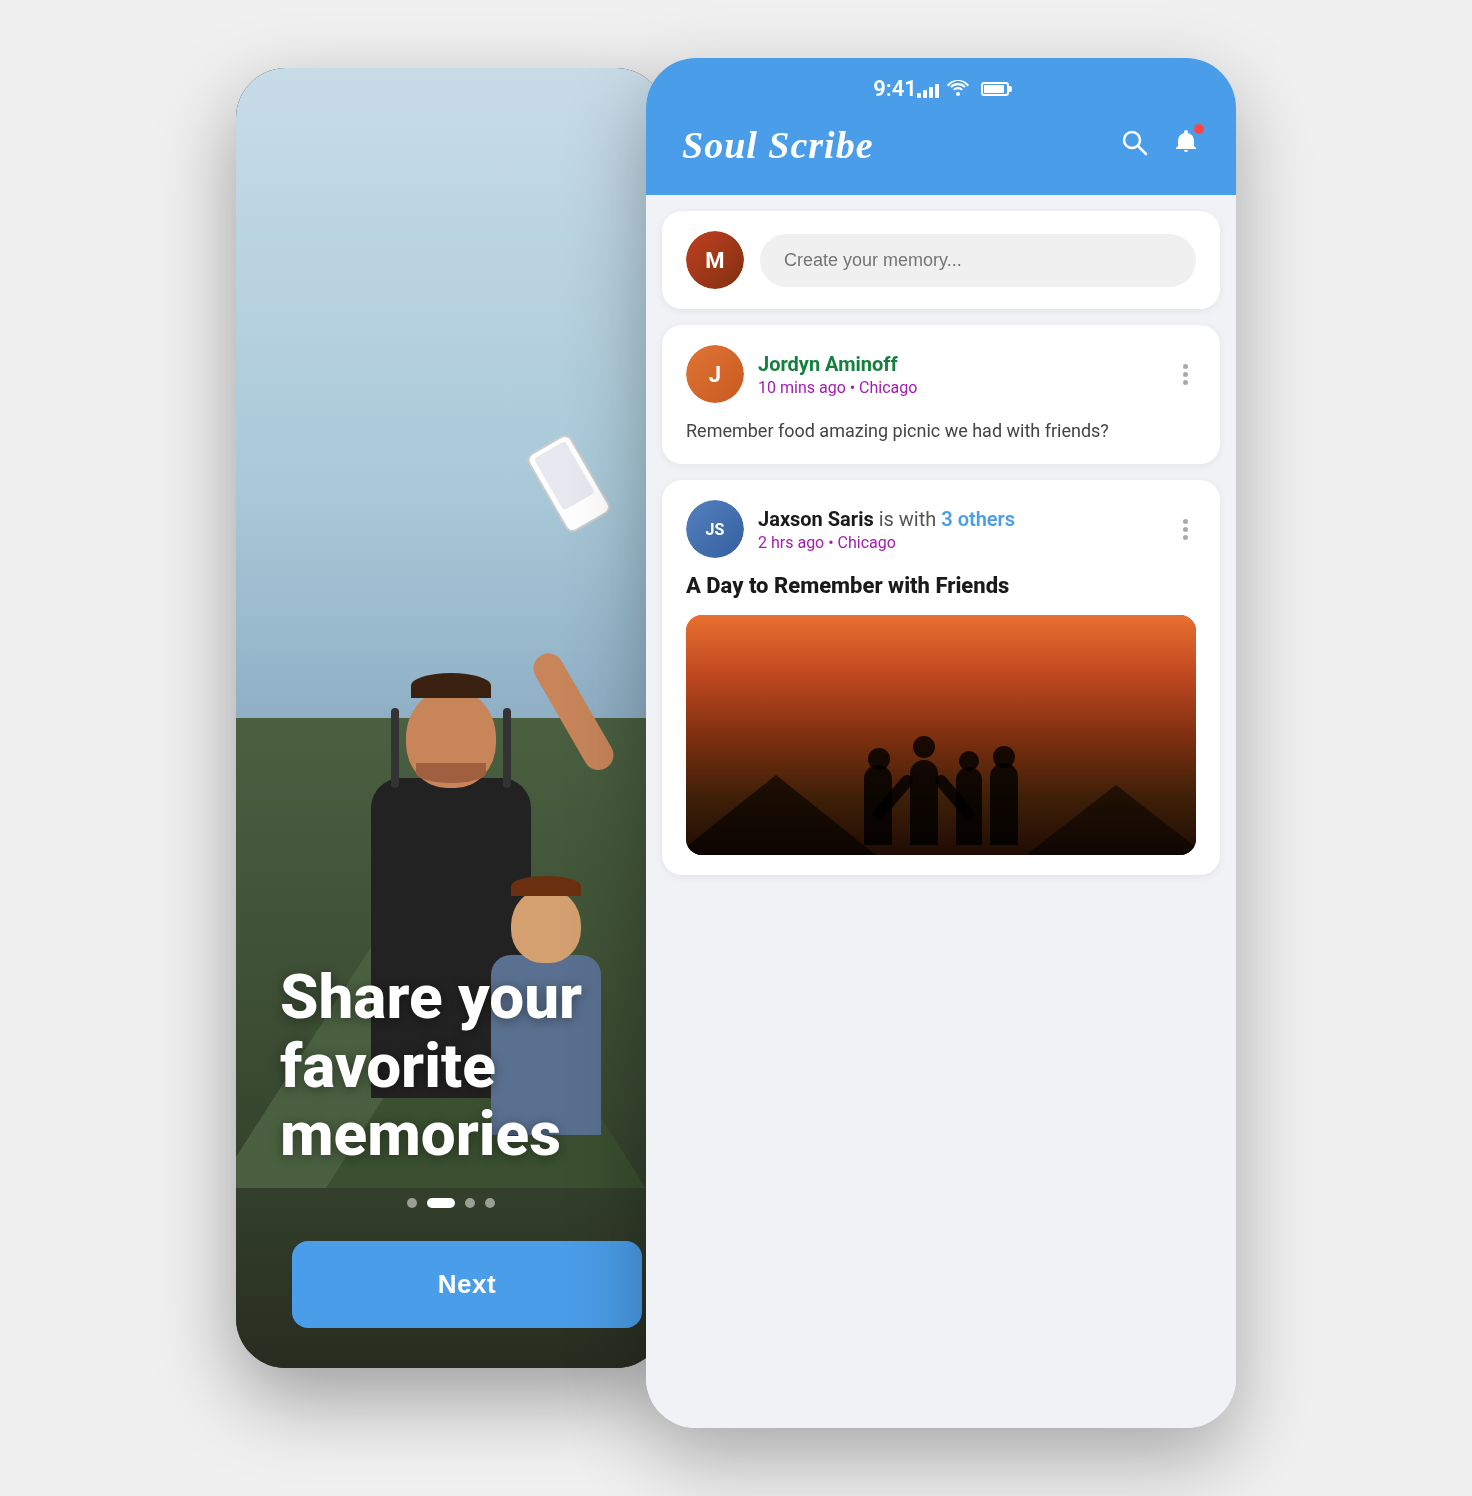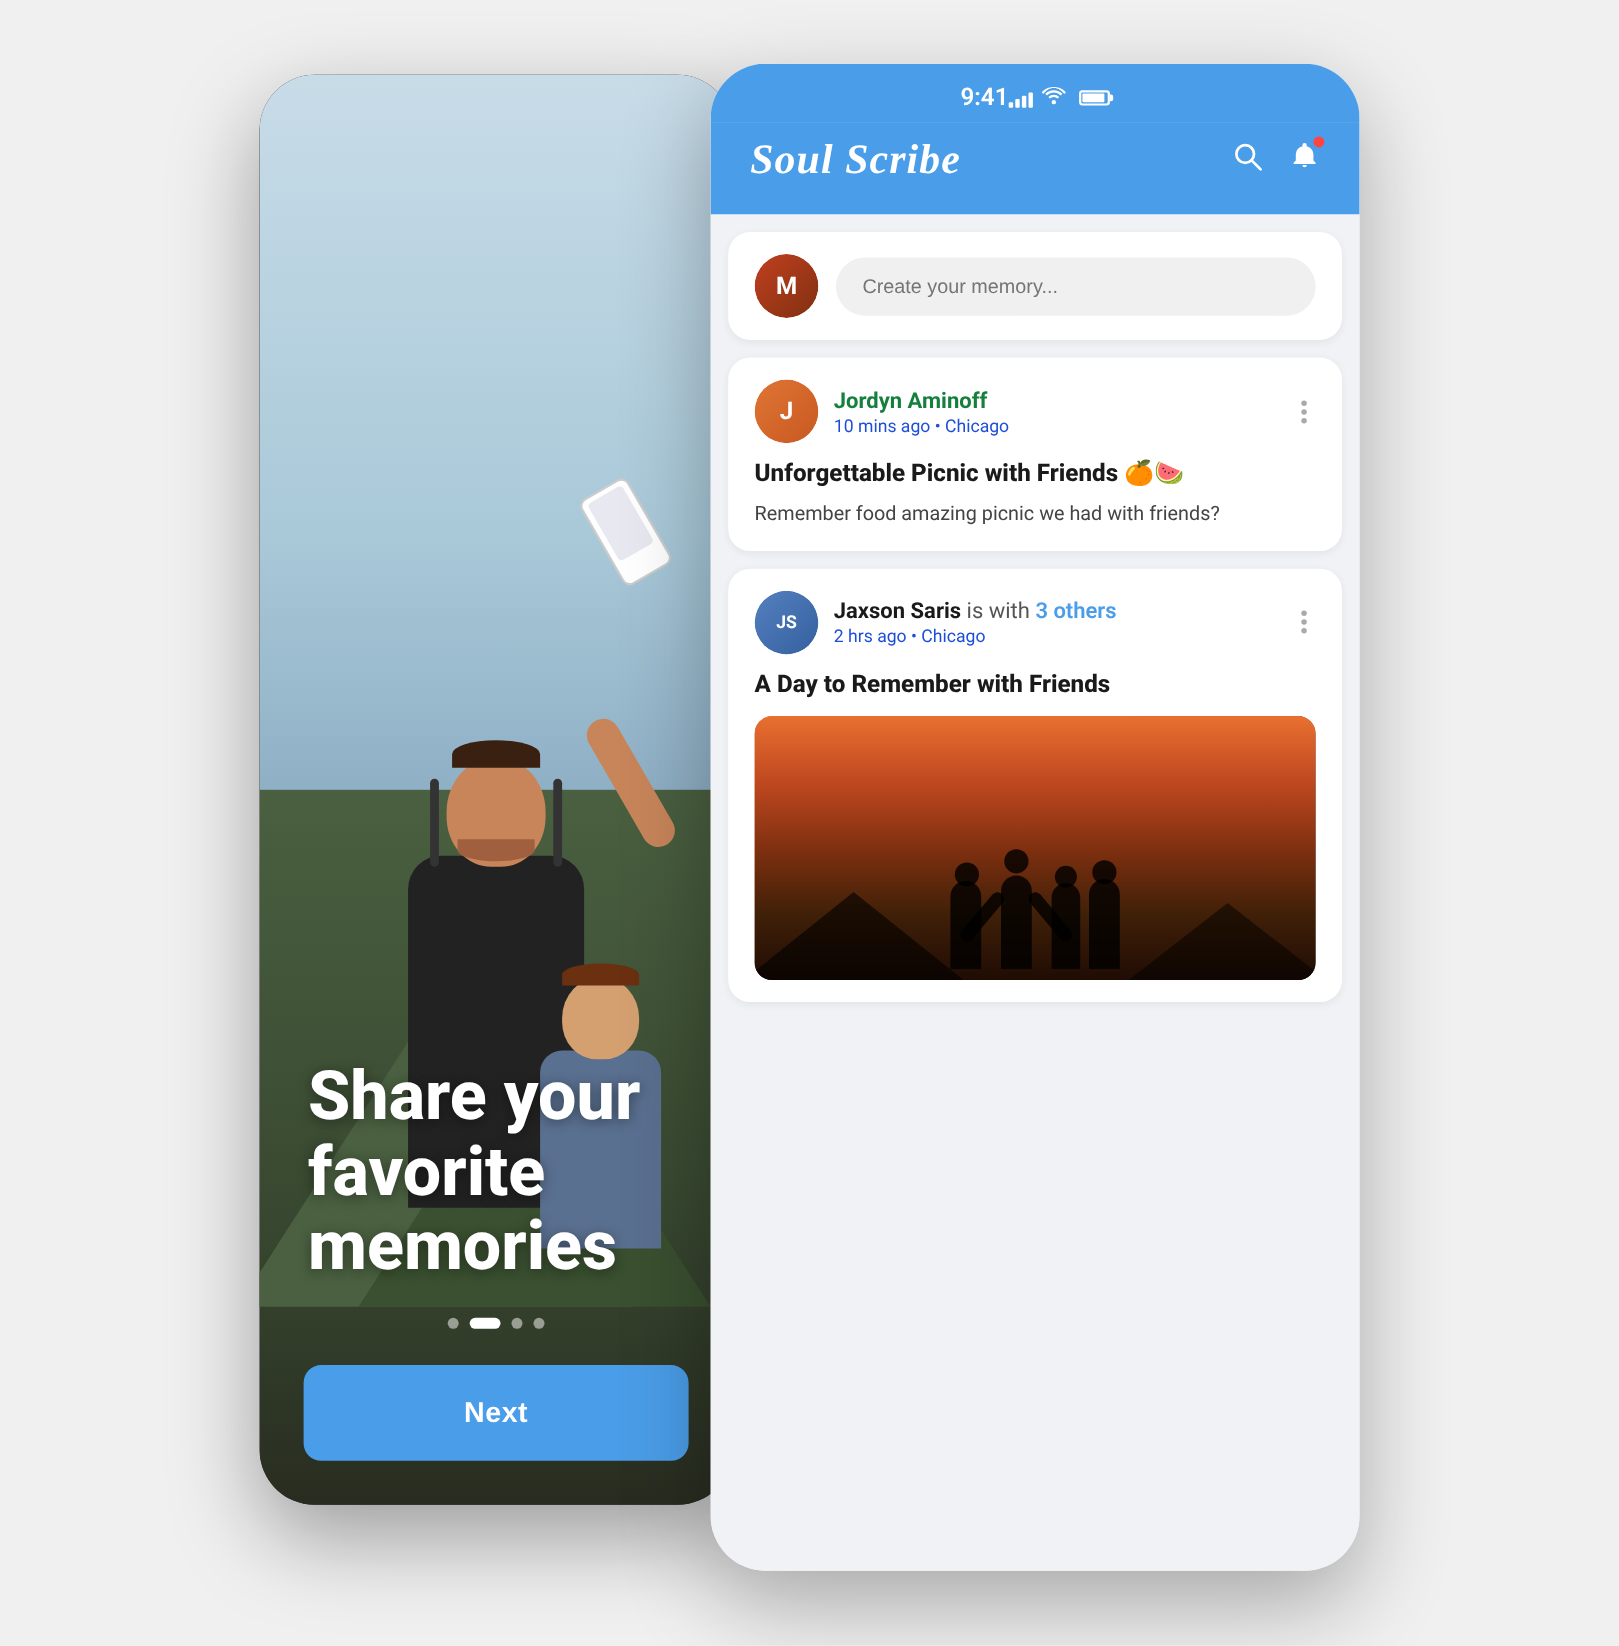--- a/index.html
+++ b/index.html
@@ -84,20 +84,21 @@
       width: 100%;
       padding: 28px;
       background: #4a9de8;
       border: none;
       border-radius: 16px;
       color: white;
       font-size: 26px;
       font-weight: 600;
       cursor: pointer;
       letter-spacing: 0.5px;
+      margin-left: 16px;
     }
 
     
     .phone-right {
       width: 590px;
       height: 1370px;
       border-radius: 50px;
       overflow: hidden;
       position: relative;
       box-shadow: 0 30px 80px rgba(0,0,0,0.3);
@@ -295,21 +296,21 @@
       font-weight: 400;
     }
 
     .post-others {
       color: #4a9de8;
       font-weight: 600;
     }
 
     .post-meta {
       font-size: 16px;
-      color: #1d4ed8;
+      color: #a21caf;
       margin-top: 2px;
     }
 
     .post-more {
       color: #aaa;
       font-size: 22px;
       cursor: pointer;
       padding: 4px 8px;
       line-height: 1;
       display: flex;
@@ -626,21 +627,20 @@
               <span> • </span>
               <span>Chicago</span>
             </div>
           </div>
           <div class="post-more">
             <div class="more-dot"></div>
             <div class="more-dot"></div>
             <div class="more-dot"></div>
           </div>
         </div>
-        <div class="post-title">Unforgettable Picnic with Friends 🍊🍉</div>
         <div class="post-body">Remember food amazing picnic we had with friends?</div>
       </div>
 
       <div class="post-card">
         <div class="post-header">
           <div class="avatar">
             <div class="avatar-img-jaxson">
               <span style="font-size:16px;">JS</span>
             </div>
           </div>

